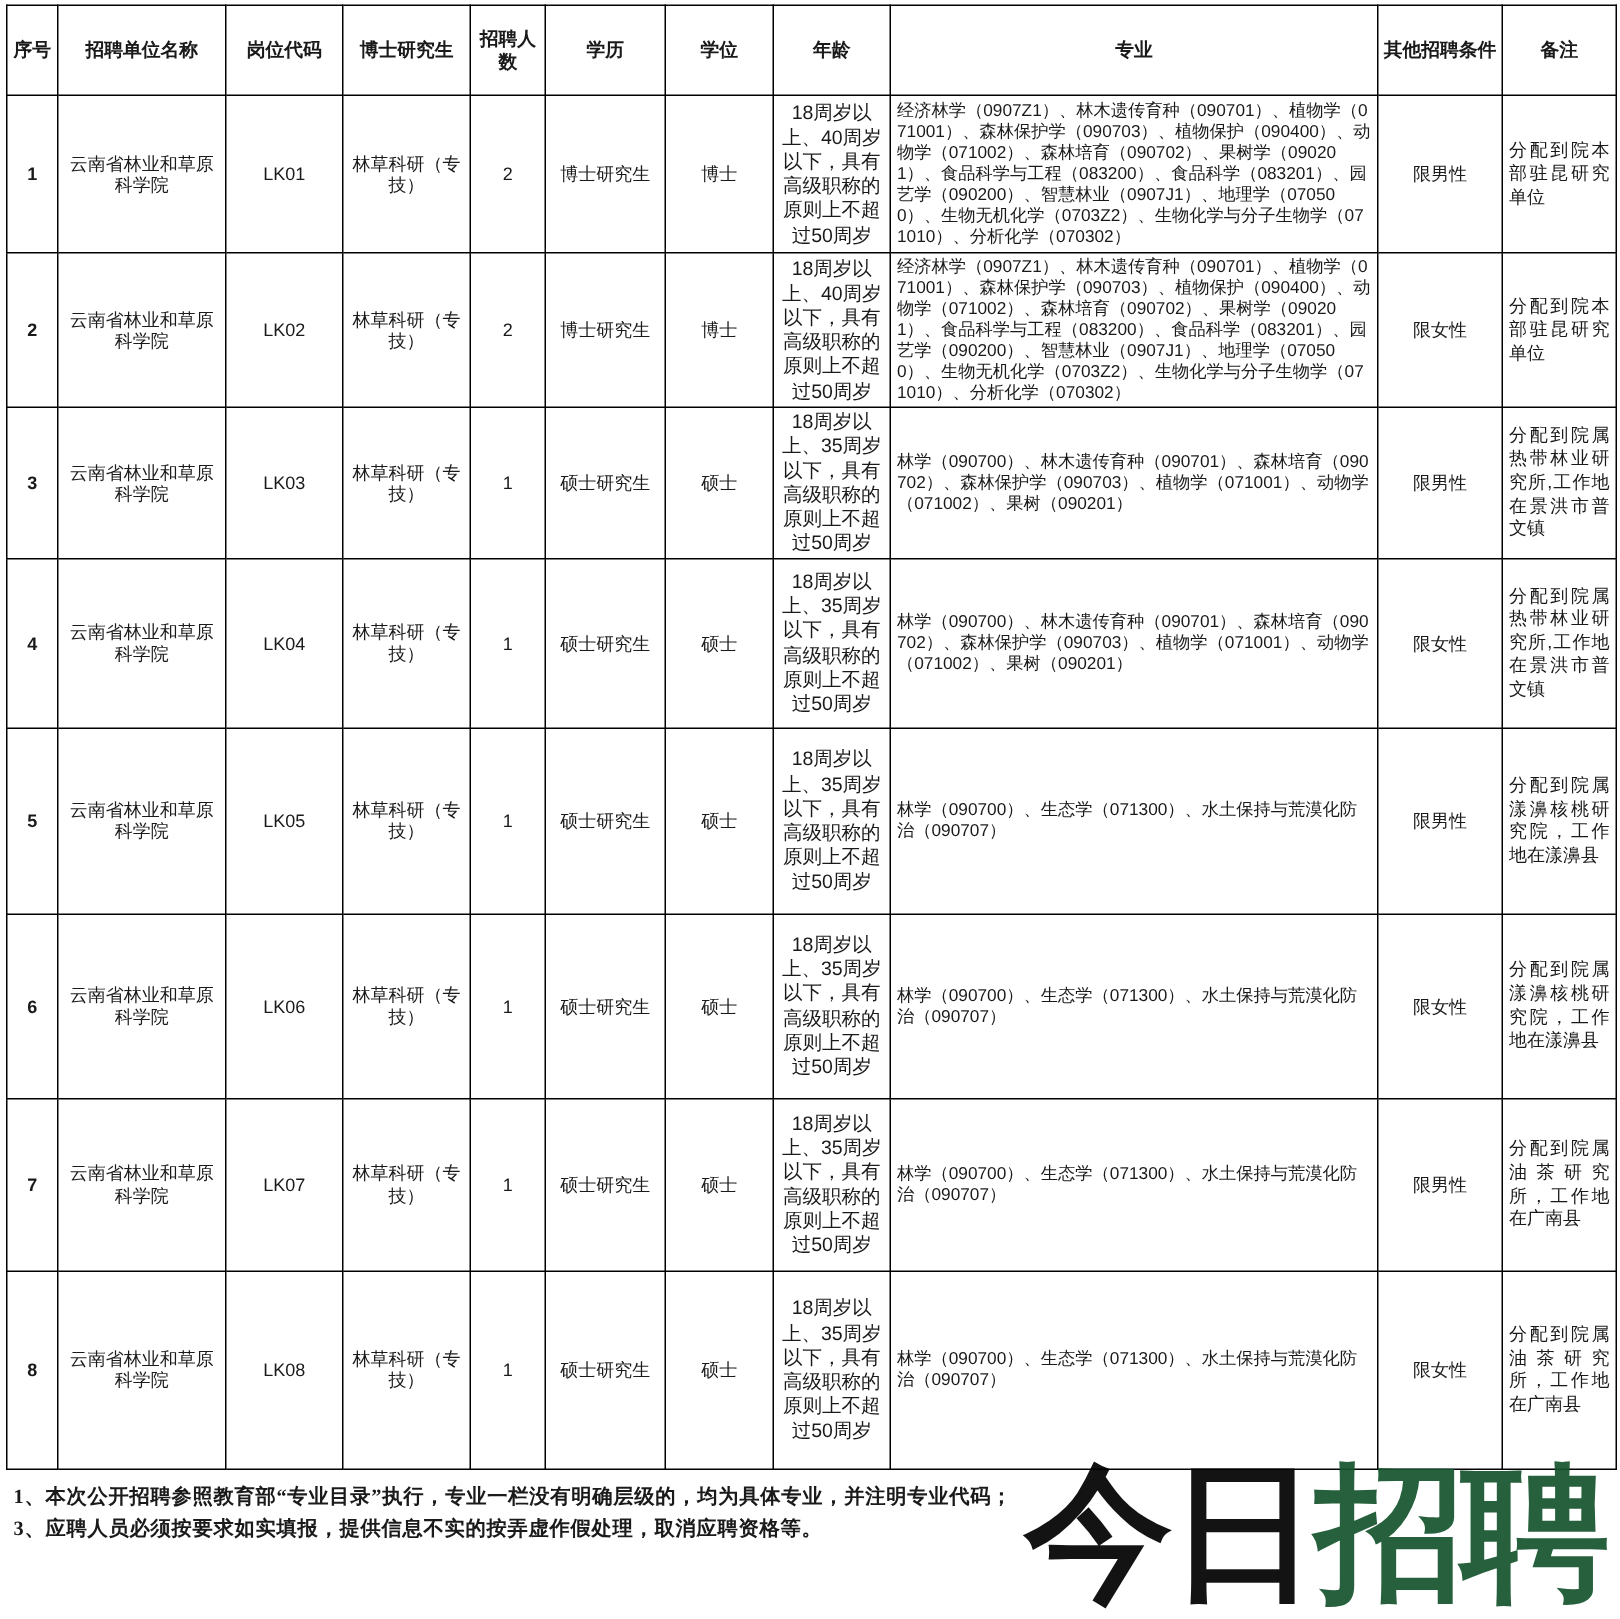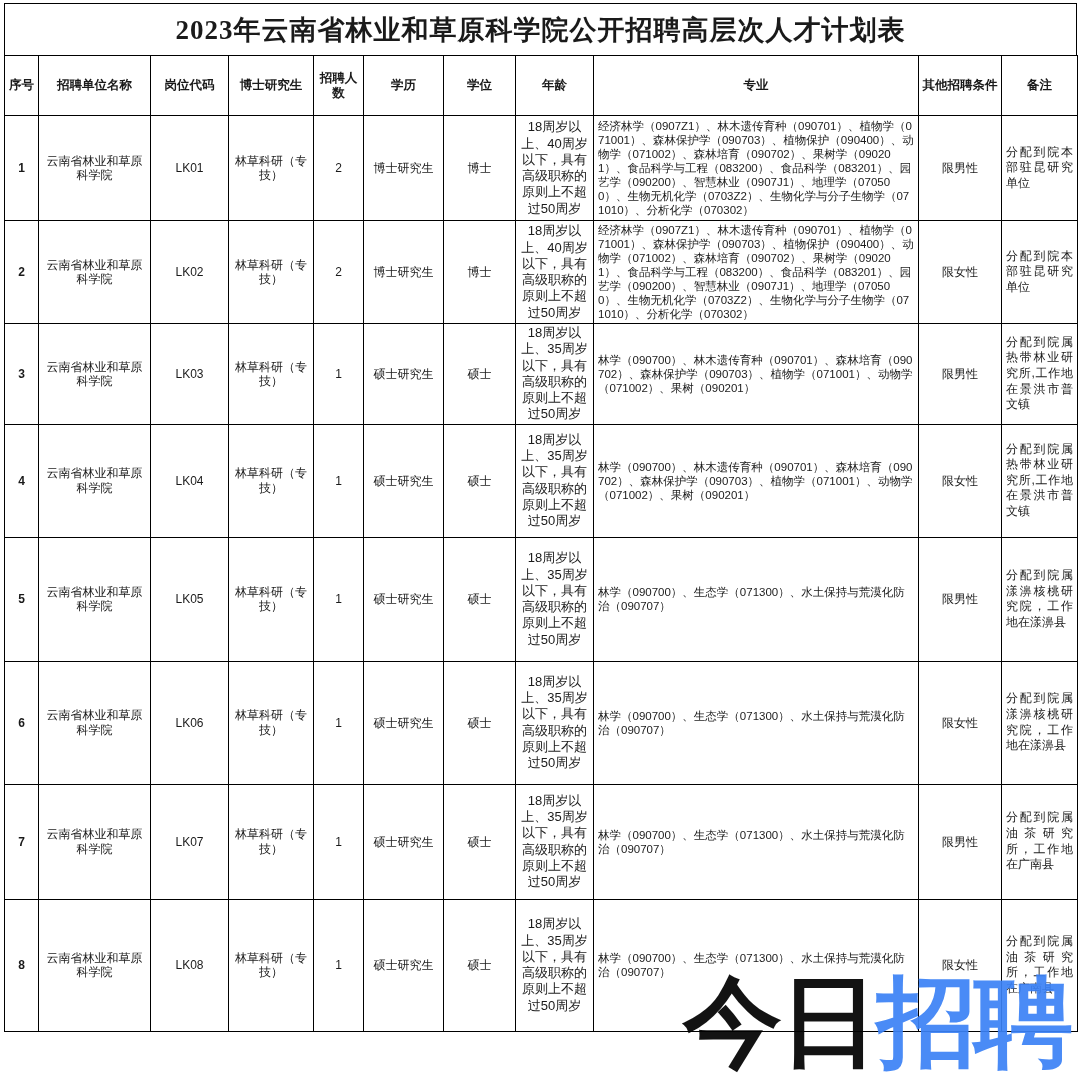--- a/index.html
+++ b/index.html
@@ -90,21 +90,20 @@
     pointer-events: none;
     font-family: "Liberation Sans", sans-serif;
   }
   .watermark span { opacity: 0.92; }
 </style>
 </head>
 <body>
 
 <div class="sheet">
 
-  <div class="title-cell">2023年云南省林业和草原科学院公开招聘高层次人才计划表</div>
 
   <table>
     <colgroup>
       <col style="width:34px">
         <col style="width:112px">
         <col style="width:78px">
       <col style="width:85px">
         <col style="width:50px">
         <col style="width:80px">
       <col style="width:72px">
@@ -230,18 +229,20 @@
     <td class="f-degree">硕士</td>
     <td class="f-age">18周岁以上、35周岁以下，具有高级职称的原则上不超过50周岁</td>
     <td class="f-major">林学（090700）、生态学（071300）、水土保持与荒漠化防治（090707）</td>
     <td class="f-other">限女性</td>
     <td class="f-note">分配到院属油茶研究所，工作地在广南县</td>
   </tr>
       </tbody>
   </table>
 
   <div class="footnotes">
+      <div>1、本次公开招聘参照教育部“专业目录”执行，专业一栏没有明确层级的，均为具体专业，并注明专业代码；</div>
+      <div>3、应聘人员必须按要求如实填报，提供信息不实的按弄虚作假处理，取消应聘资格等。</div>
     </div>
 </div>
 
 <div class="watermark">
-  <span style="color: #000000;">今日</span><span style="color: #3b82f6;">招聘</span>
+  <span style="color: #000000;">今日</span><span style="color: #14532d;">招聘</span>
 </div>
 
 </body></html>

